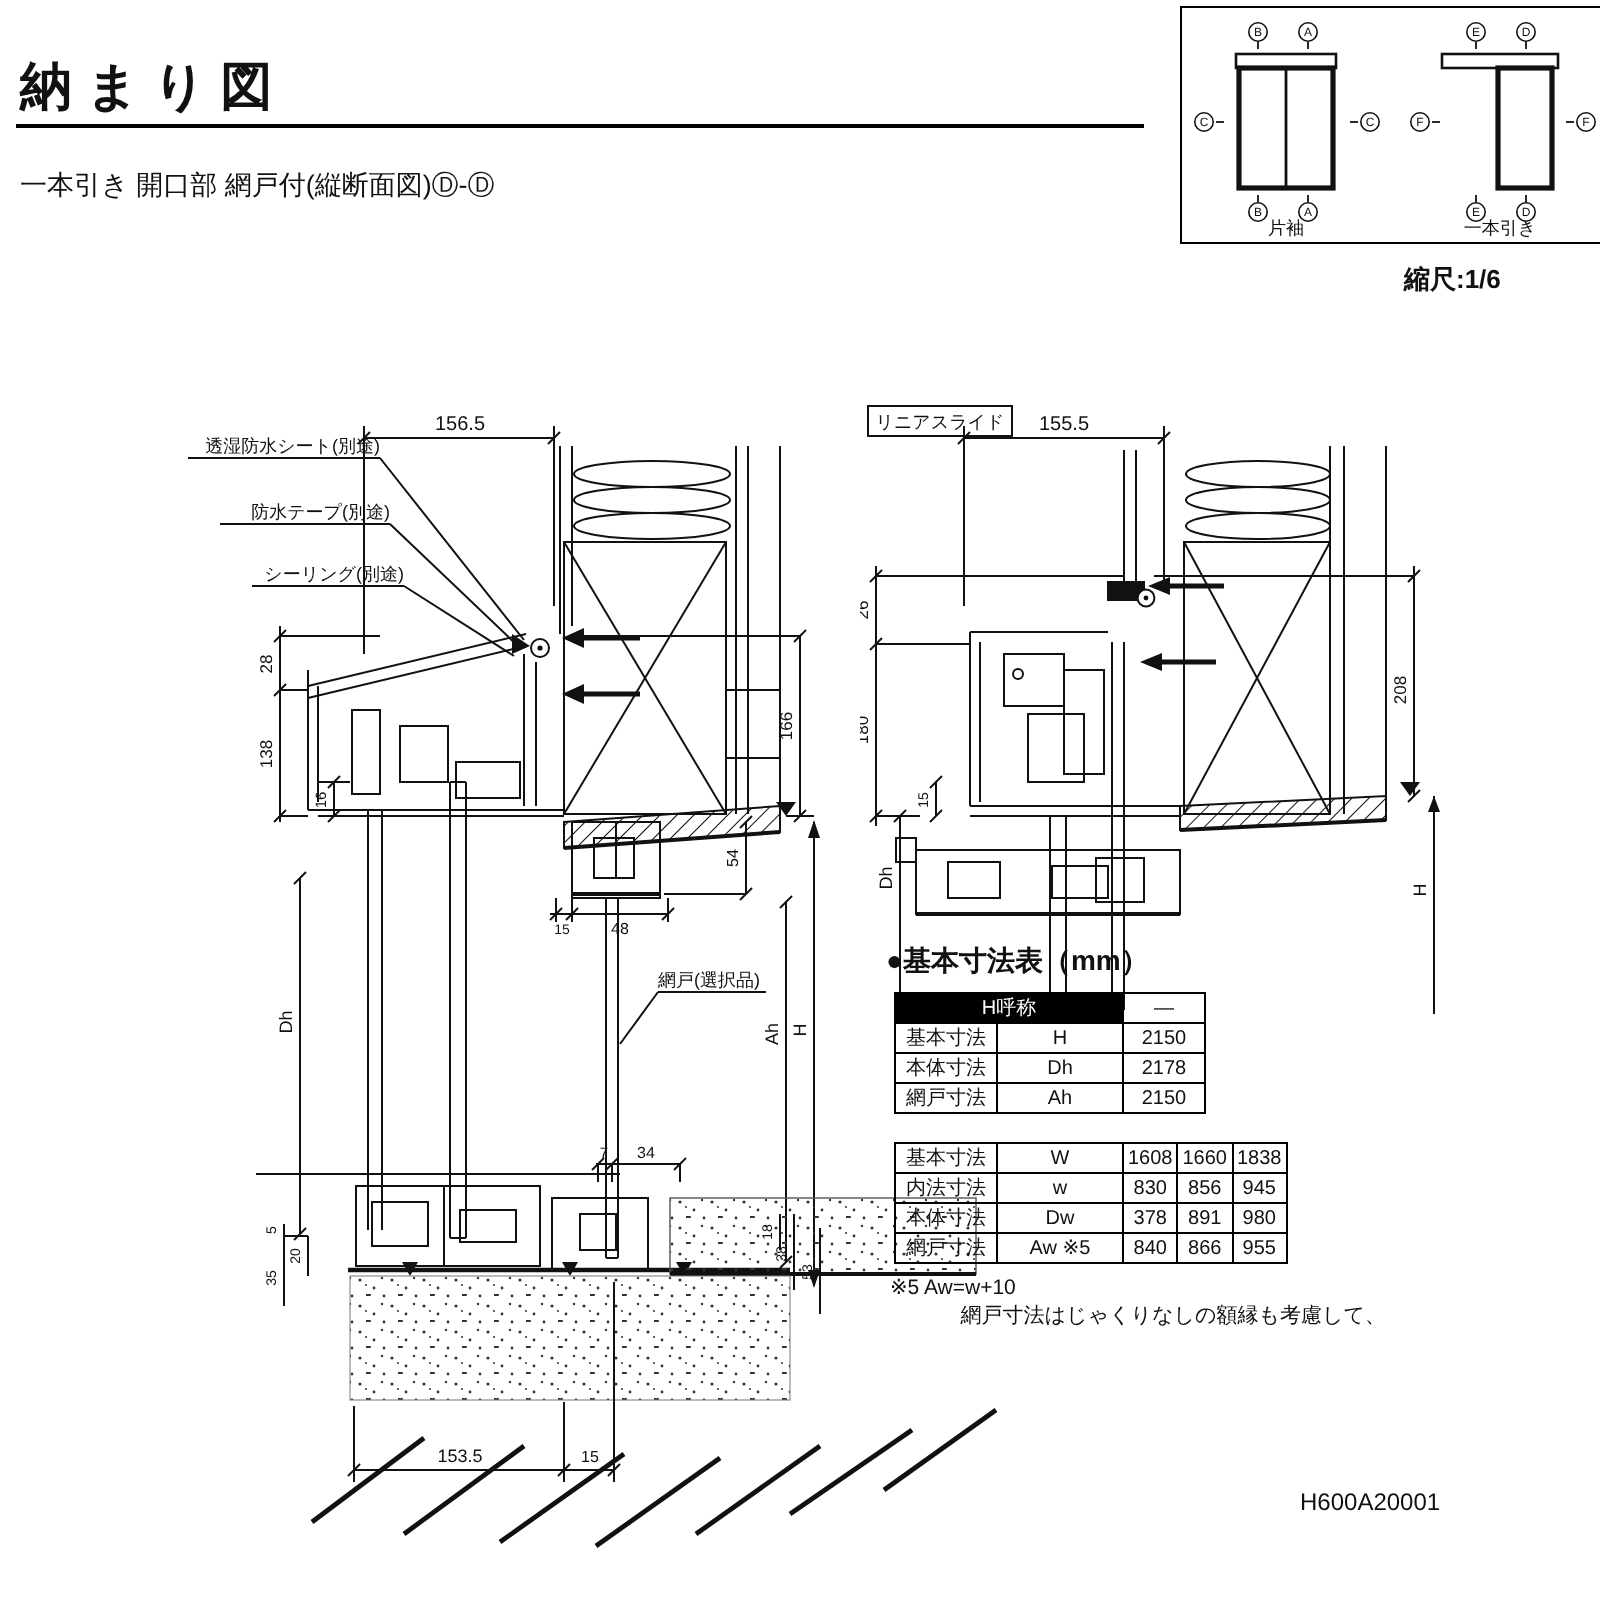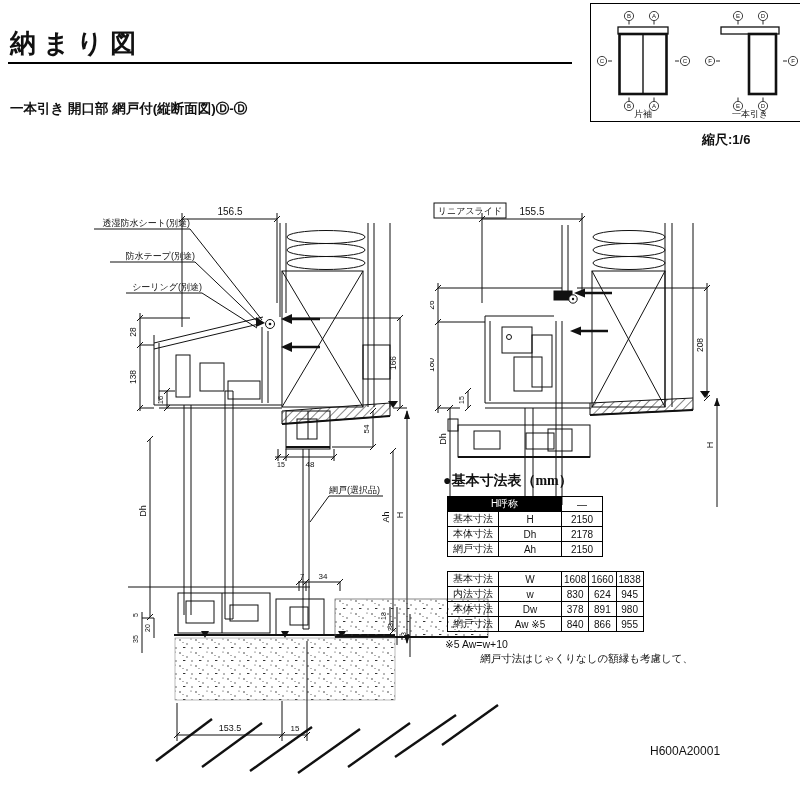--- a/index.html
+++ b/index.html
@@ -1,25 +1,25 @@
 <!DOCTYPE html>
 <html><head>
 <meta charset="utf-8">
 <style>
   html,body{margin:0;padding:0;}
   body{width:800px;height:800px;background:#fff;position:relative;overflow:hidden;
        font-family:"Liberation Sans","DejaVu Sans",sans-serif;color:#111;}
   .abs{position:absolute;}
   .title{left:10px;top:26px;font-size:26px;font-weight:bold;letter-spacing:7px;}
   .title-rule{left:8px;top:62px;width:564px;height:0;border-top:2px solid #000;}
-  .subtitle{left:10px;top:100px;font-size:13.5px;font-weight:bold;}
+  .subtitle{left:10px;top:84px;font-size:13.5px;font-weight:normal;}
   .legend-box{left:590px;top:3px;width:221px;height:117px;border:1.5px solid #000;}
   .scale{left:702px;top:131px;font-size:13px;font-weight:bold;}
   .tables{left:443px;top:472px;width:250px;}
-  .tbl-head{font-size:14px;font-weight:bold;margin:0 0 6px 0;font-family:Liberation Serif, serif;}
+  .tbl-head{font-size:14px;font-weight:bold;margin:0 0 6px 0;}
   table{border-collapse:collapse;margin-left:4px;}
   td,th{border:1px solid #000;font-size:10px;font-weight:normal;height:13px;
         padding:0 2px;text-align:center;white-space:nowrap;}
   th.blk{background:#000;color:#fff;}
   .w-name{width:46px;} .w-sym{width:58px;} .w-val{width:36px;}
   .htable{margin-bottom:14px;}
   .note{font-size:10.5px;line-height:14px;margin-top:5px;margin-left:2px;}
   .note .ind{margin-left:17px;text-align:right;}
   .doccode{left:650px;top:744px;font-size:12px;}
   svg text{fill:#111;}
@@ -445,21 +445,21 @@
       <td class="w-name">基本寸法</td>
       <td class="w-sym">W</td>
       <td>1608</td>
       <td>1660</td>
       <td>1838</td>
     </tr>
     <tr>
       <td>内法寸法</td>
       <td>w</td>
       <td>830</td>
-      <td>624</td>
+      <td>856</td>
       <td>945</td>
     </tr>
     <tr>
       <td>本体寸法</td>
       <td>Dw</td>
       <td>378</td>
       <td>891</td>
       <td>980</td>
     </tr>
     <tr>

